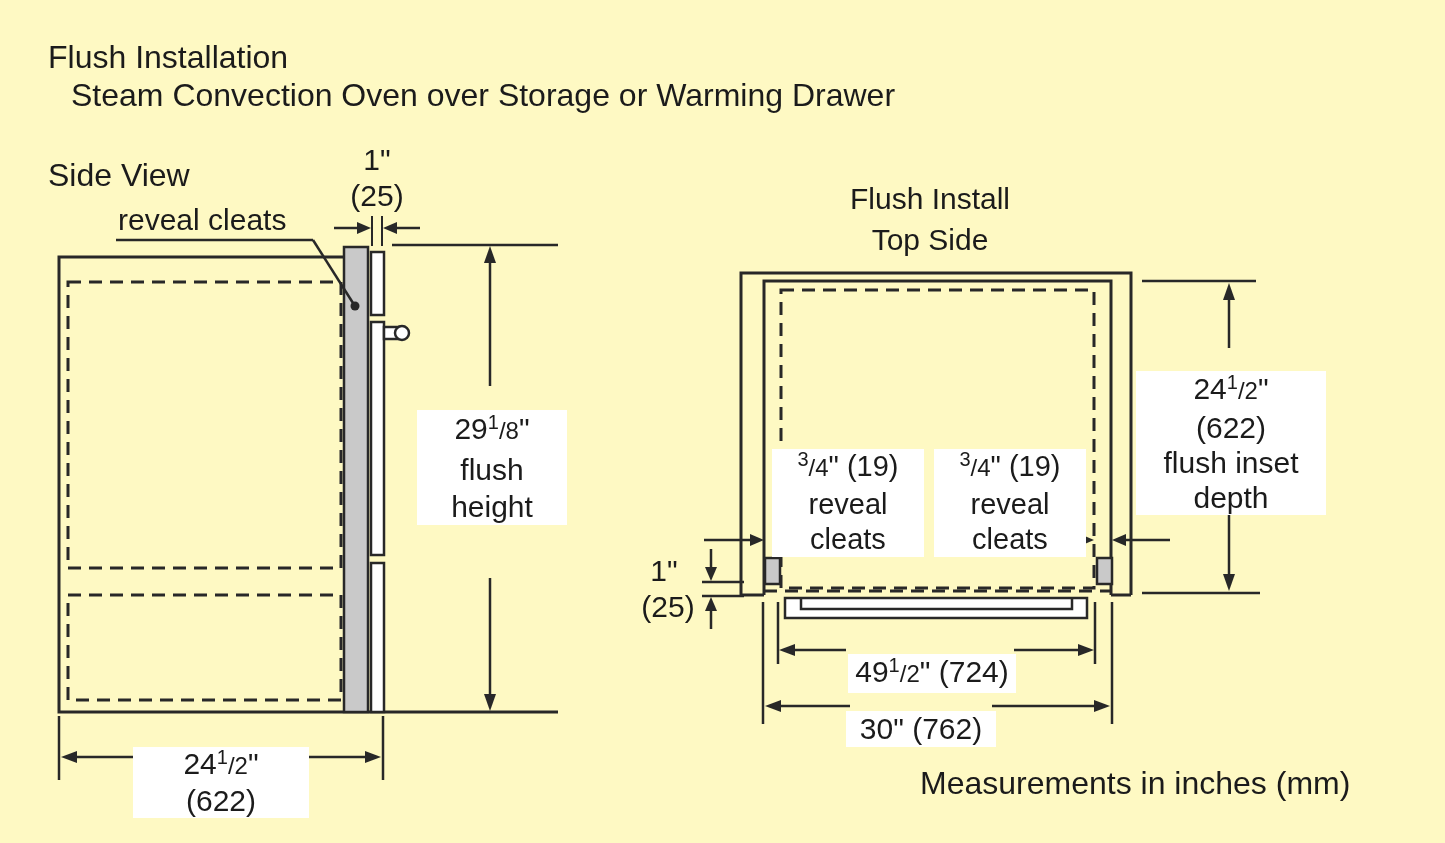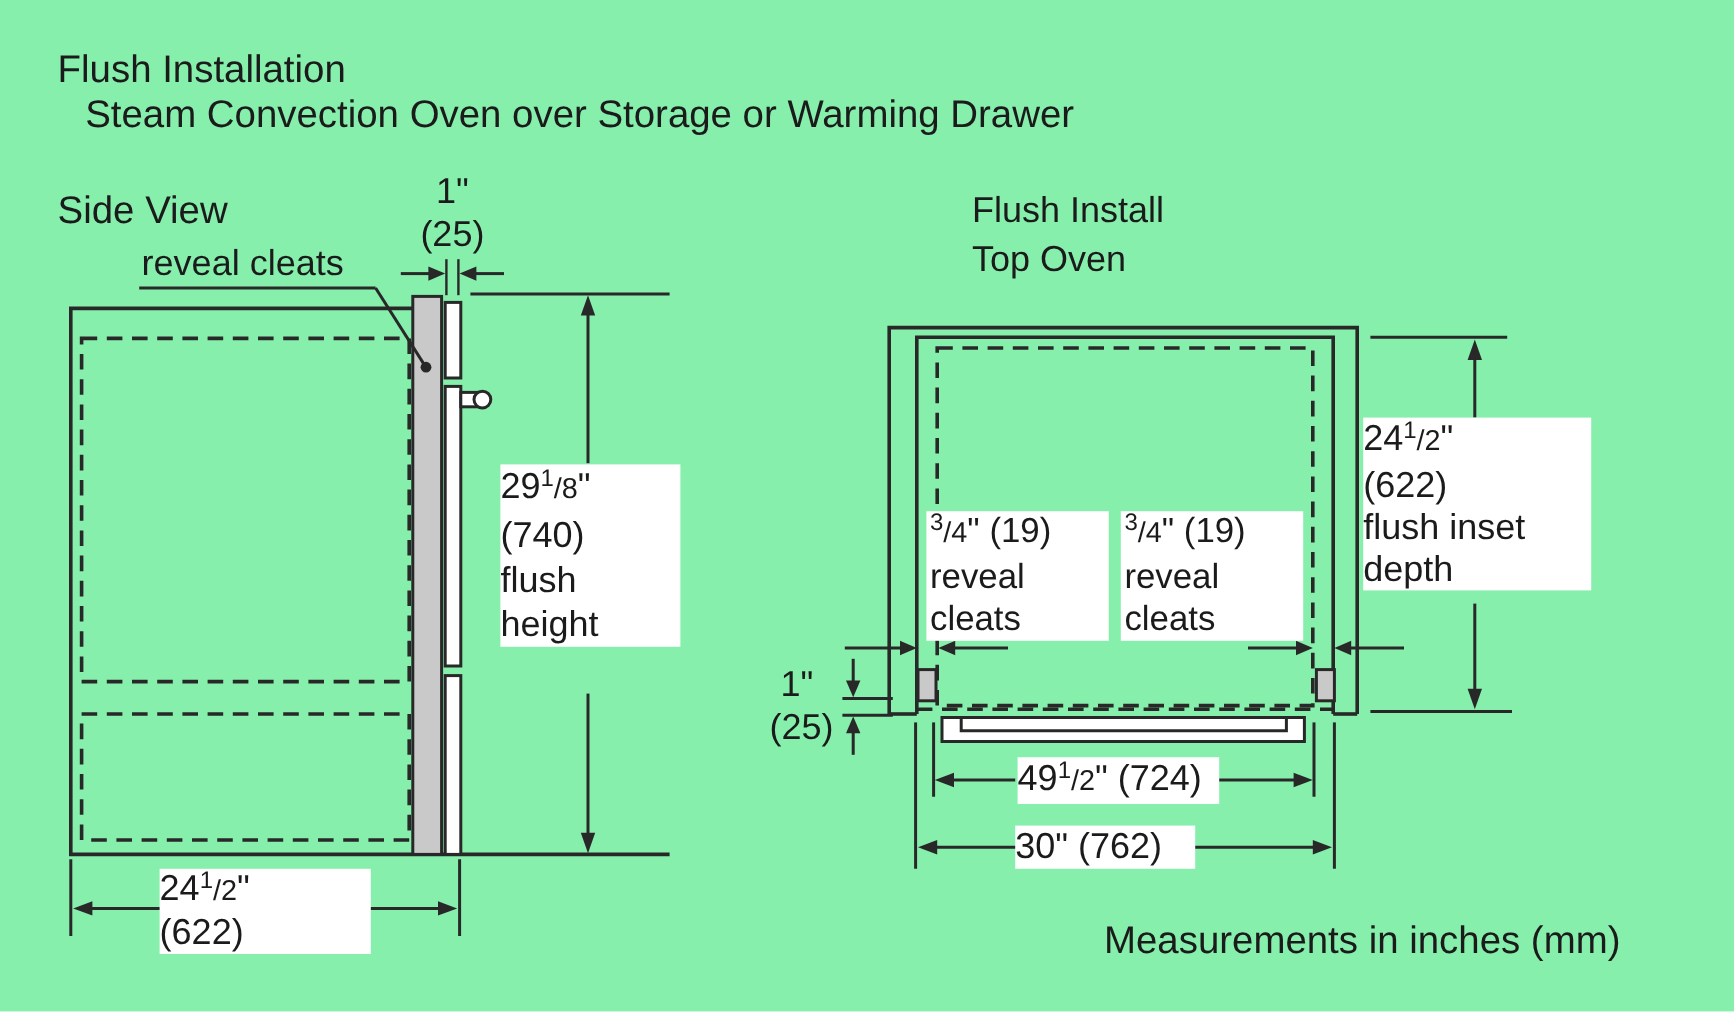--- a/index.html
+++ b/index.html
@@ -1,28 +1,28 @@
 <!DOCTYPE html>
 <html><head>
 <meta charset="utf-8">
 <style>
   html,body{margin:0;padding:0;background:#ffffff;}
   .stage{
-    position:relative;width:1445px;height:843px;background:#86efac;
+    position:relative;width:1445px;height:843px;background:#fef9c3;
     font-family:"Liberation Sans","DejaVu Sans",sans-serif;
     color:#1b1b1b;overflow:hidden;
   }
   .stage svg{position:absolute;left:0;top:0;}
   .txt{position:absolute;font-size:30px;line-height:35px;white-space:nowrap;}
   .t32{font-size:32px;line-height:38px;}
   .ctr{text-align:center;}
   .knockout{background:#ffffff;padding:0 3px;}
   .fr-sup{font-size:20px;position:relative;top:-10px;}
   .fr-den{font-size:24px;}
-  .dimblock{position:absolute;font-size:30px;line-height:36px;white-space:nowrap;background:#ffffff;}
+  .dimblock{position:absolute;text-align:center;font-size:30px;line-height:36px;white-space:nowrap;background:#ffffff;margin-top:23px;}
 </style>
 </head>
 <body>
 
 <div class="stage">
 
   <svg width="1445" height="843" viewBox="0 0 1445 843" fill="none" stroke="#282828">
 
     <g>
 
@@ -152,35 +152,34 @@
 
   <div class="txt" style="left:118px;top:202px;">reveal cleats</div>
 
   <div class="txt ctr" style="left:344px;top:142px;width:66px;">1"</div>
   <div class="txt ctr" style="left:337px;top:178px;width:80px;">(25)</div>
 
   <div class="dimblock" style="left:417px;top:387px;width:150px;line-height:37px;">
     <div>
       <span>29</span><span class="fr-sup">1</span><span class="fr-den">/8</span><span>"</span>
     </div>
-    <div>(740)</div>
     <div>flush</div>
     <div>height</div>
   </div>
 
   <div class="dimblock" style="left:133px;top:724px;width:176px;line-height:34px;">
     <div>
       <span>24</span><span class="fr-sup">1</span><span class="fr-den">/2</span><span>"</span>
     </div>
     <div>(622)</div>
   </div>
 
   <div class="dimblock t32" style="left:810px;top:155px;width:240px;line-height:41px;background:none;">
     <div>Flush Install</div>
-    <div>Top Oven</div>
+    <div>Top Side</div>
   </div>
 
   <div class="dimblock knockout" style="left:772px;top:426px;width:146px;line-height:35px;font-size:29px;">
     <div>
       <span class="fr-sup">3</span><span class="fr-den">/4</span><span>" (19)</span>
     </div>
     <div>reveal</div>
     <div>cleats</div>
   </div>
 

